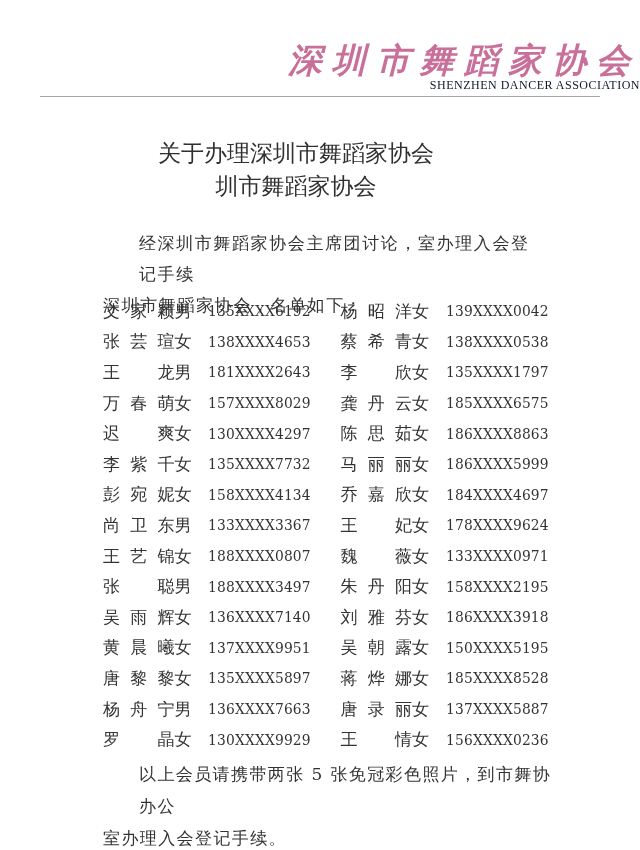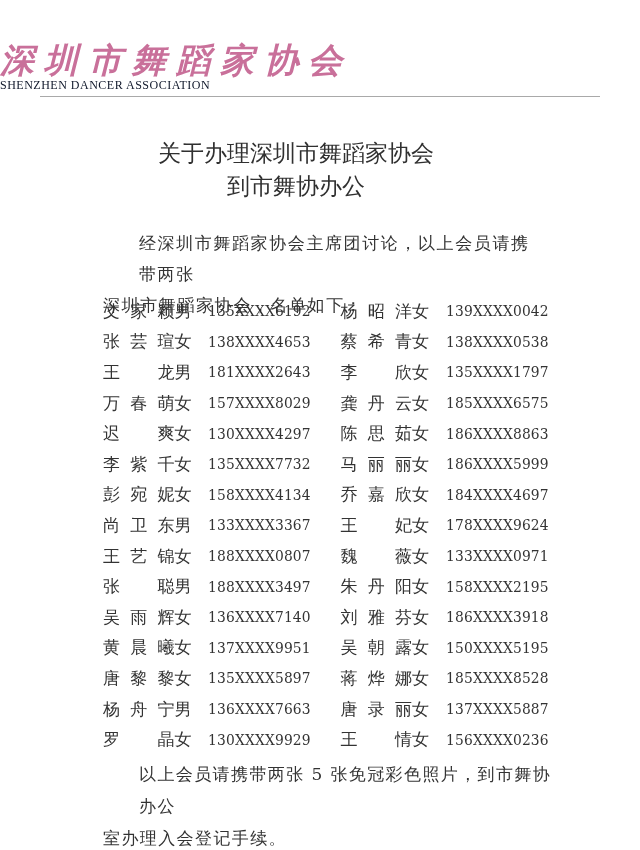--- a/index.html
+++ b/index.html
@@ -13,21 +13,21 @@
     position: relative;
     overflow: hidden;
     color: #2a2a2a;
     font-family: "DejaVu Serif", "Liberation Serif", serif;
   }
   .letterhead {
     position: absolute;
     left: 0;
     top: 40px;
     width: 640px;
-    text-align: left;
+    text-align: right;
   }
   .org-cn {
     font-family: "DejaVu Serif", serif;
     font-size: 34px;
     letter-spacing: 10px;
     color: #c9709a;
     line-height: 40px;
     font-style: italic;
     font-weight: bold;
   }
@@ -115,25 +115,25 @@
 <body>
 
 <div class="letterhead">
   <div class="org-cn">深圳市舞蹈家协会</div>
   <div class="org-en">SHENZHEN DANCER ASSOCIATION</div>
 </div>
 <div class="rule"></div>
 
 <div class="title">
   <div>关于办理深圳市舞蹈家协会</div>
-  <div>到市舞协办公</div>
+  <div>圳市舞蹈家协会</div>
 </div>
 
 <div class="intro">
-  <div class="indent">经深圳市舞蹈家协会主席团讨论，以上会员请携带两张</div>
+  <div class="indent">经深圳市舞蹈家协会主席团讨论，室办理入会登记手续</div>
   <div>深圳市舞蹈家协会，名单如下：</div>
 </div>
 
 <div class="roster" id="roster">
     <div class="row">
       <div class="cell-name">
         <span>文</span>
         <span>家</span>
         <span>颖</span>
       </div>

